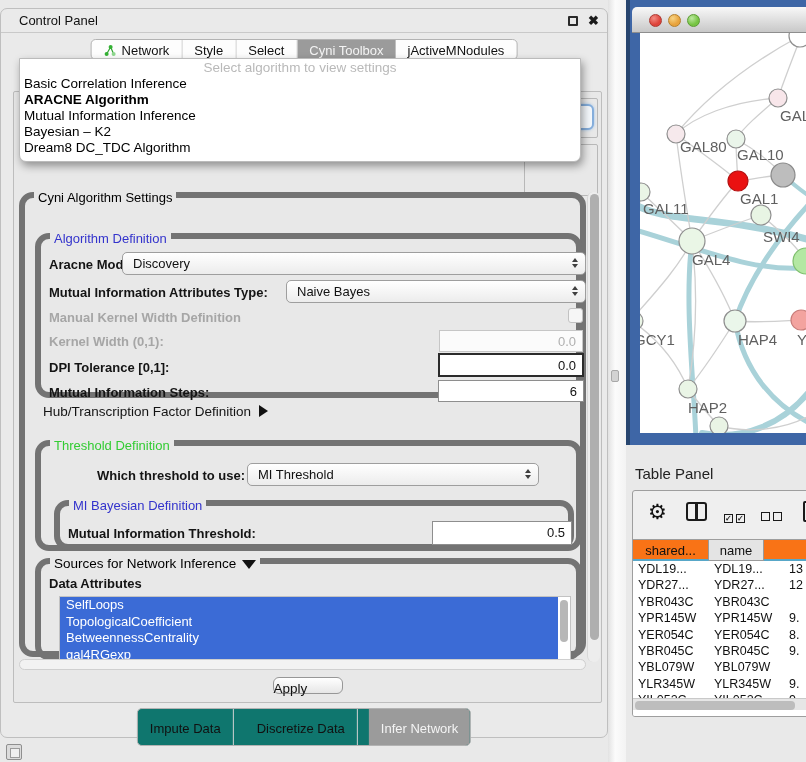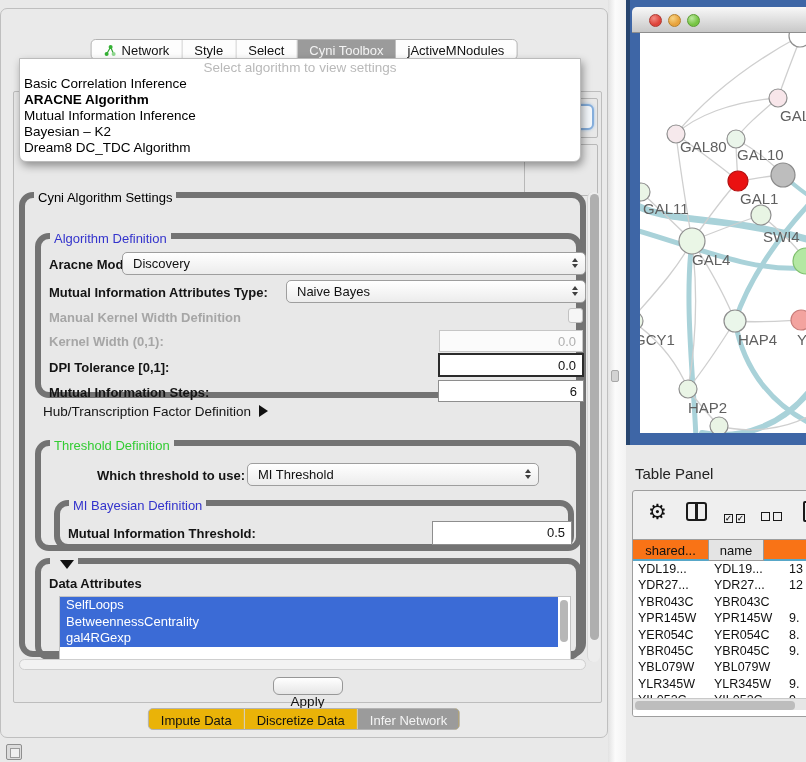--- a/index.html
+++ b/index.html
@@ -51,23 +51,23 @@
   .caret-right { display:inline-block; width:0; height:0; border-top:6px solid transparent; border-bottom:6px solid transparent; border-left:9px solid #111; vertical-align:-1px; margin-left:8px; }
   .caret-down { display:inline-block; width:0; height:0; border-left:7px solid transparent; border-right:7px solid transparent; border-top:9px solid #111; vertical-align:-1px; margin-left:6px; }
 
   .checkbox { position:absolute; width:15px; height:15px; border:1px solid #C2C2C2; border-radius:3px; background:#F6F6F6; }
 
   #attr-list { position:absolute; left:18px; top:32px; width:512px; height:66px; background:#FFF; border:1px solid #C2C2C2; overflow:hidden; }
   .attr-item { background:#3B6BD6; color:#FFF; font-size:13px; line-height:16.5px; padding-left:6px; margin-right:12px; }
   #attr-vscroll { position:absolute; right:1px; top:1px; width:11px; height:64px; background:#FFF; }
   #attr-vthumb { position:absolute; left:1.5px; top:2px; width:8px; height:42px; background:#B7B7B7; border-radius:4px; }
 
-  #apply-btn { position:absolute; left:50%; transform:translateX(-50%); top:585px; width:70px; height:17px; background:linear-gradient(#FFFFFF,#E6E6E6); border:1px solid #979797; border-radius:6px; font-size:13.5px; color:#111; text-align:center; padding-top:16px; }
-
-  #cp-bottom-tabs { position:absolute; top:699px; left:50%; transform:translateX(-50%); display:flex; background:#eab308; border:1px solid #B3B3B3; border-radius:5px; height:22px; overflow:hidden; }
+  #apply-btn { position:absolute; left:50%; transform:translateX(-50%); top:585px; width:70px; height:17px; background:linear-gradient(#FFFFFF,#E6E6E6); border:1px solid #979797; border-radius:6px; font-size:13.5px; color:#111; padding-top:3px; }
+
+  #cp-bottom-tabs { position:absolute; top:699px; left:50%; transform:translateX(-50%); display:flex; background:#0f766e; border:1px solid #B3B3B3; border-radius:5px; height:38px; overflow:hidden;gap:11px; }
 
   
   #algo-popup { position:absolute; left:18px; top:49px; width:562px; background:#FFF; border:1px solid #BBB; border-radius:0 0 7px 7px; box-shadow:2px 4px 9px rgba(0,0,0,.38); z-index:60; padding-bottom:5px; }
   .dd-placeholder { color:#B9B9B9; text-align:center; font-size:13.5px; line-height:17px; }
   .dd-item { font-size:13.5px; color:#000; line-height:16px; padding-left:4px; white-space:nowrap; }
   .dd-item.sel { font-weight:bold; }
 
   
   #splitter { position:absolute; left:608px; top:0; width:18px; height:762px; background:linear-gradient(90deg,#E2E2E2,#FBFBFB 40%,#F3F3F3); }
   #splitter-handle { position:absolute; left:3px; top:370px; width:8px; height:12px; background:#D3D3D3; border:1px solid #A8A8A8; border-radius:2px; }
@@ -107,20 +107,25 @@
   #tp-hthumb { position:absolute; left:2px; top:1.5px; width:160px; height:9px; background:#BDBDBD; border-radius:4px; }
 
   
   #mini-icon { position:absolute; left:6px; top:744px; width:16px; height:16px; border:1px solid #8F8F8F; background:#DCDCDC; border-radius:2px; }
   #mini-icon:before { content:""; position:absolute; left:3px; top:3px; width:8px; height:8px; border:1px solid #9B9B9B; background:#EFEFEF; }
 </style>
 </head>
 <body>
 
 <div id="control-panel">
+  <div id="cp-titlebar">
+    <span id="cp-title">Control Panel</span>
+    <span id="cp-float"></span>
+    <span id="cp-close">✖</span>
+  </div>
 
   <div id="cp-tabs">
     <div class="tab">
       <svg width="13" height="13" viewBox="0 0 13 13">
         <line x1="3" y1="10" x2="7" y2="3" stroke="#2FA12F" stroke-width="1.2"></line>
         <line x1="7" y1="3" x2="10" y2="10" stroke="#2FA12F" stroke-width="1.2"></line>
         <circle cx="7" cy="3" r="2" fill="#34B134"></circle>
         <circle cx="3" cy="10" r="2" fill="#34B134"></circle>
         <circle cx="10" cy="10" r="2" fill="#8ED88E"></circle>
       </svg>
@@ -201,25 +206,26 @@
 
         <div class="group" id="mithr-group">
           <span class="grouplabel blue-title">MI Bayesian Definition</span>
           <span class="flabel" style="left:8px; top:20px;">Mutual Information Threshold:</span>
           <div class="tfield" style="left:372px; top:15px; width:140px; height:24px;">0.5</div>
         </div>
       </div>
 
       <div class="group" id="src-group">
         <span class="grouplabel" style="font-size:13.5px;">
-          <span class="caret-down"></span>
+          <span>Sources for Network Inference</span><span class="caret-down"></span>
         </span>
         <span class="flabel" style="left:8px; top:12px;">Data Attributes</span>
         <div id="attr-list">
           <div class="attr-item">SelfLoops</div>
+            <div class="attr-item">TopologicalCoefficient</div>
             <div class="attr-item">BetweennessCentrality</div>
             <div class="attr-item">gal4RGexp</div>
             <div id="attr-vscroll">
               <div id="attr-vthumb"></div>
             </div>
         </div>
       </div>
     </div>
 
     <div id="v-scroll">

